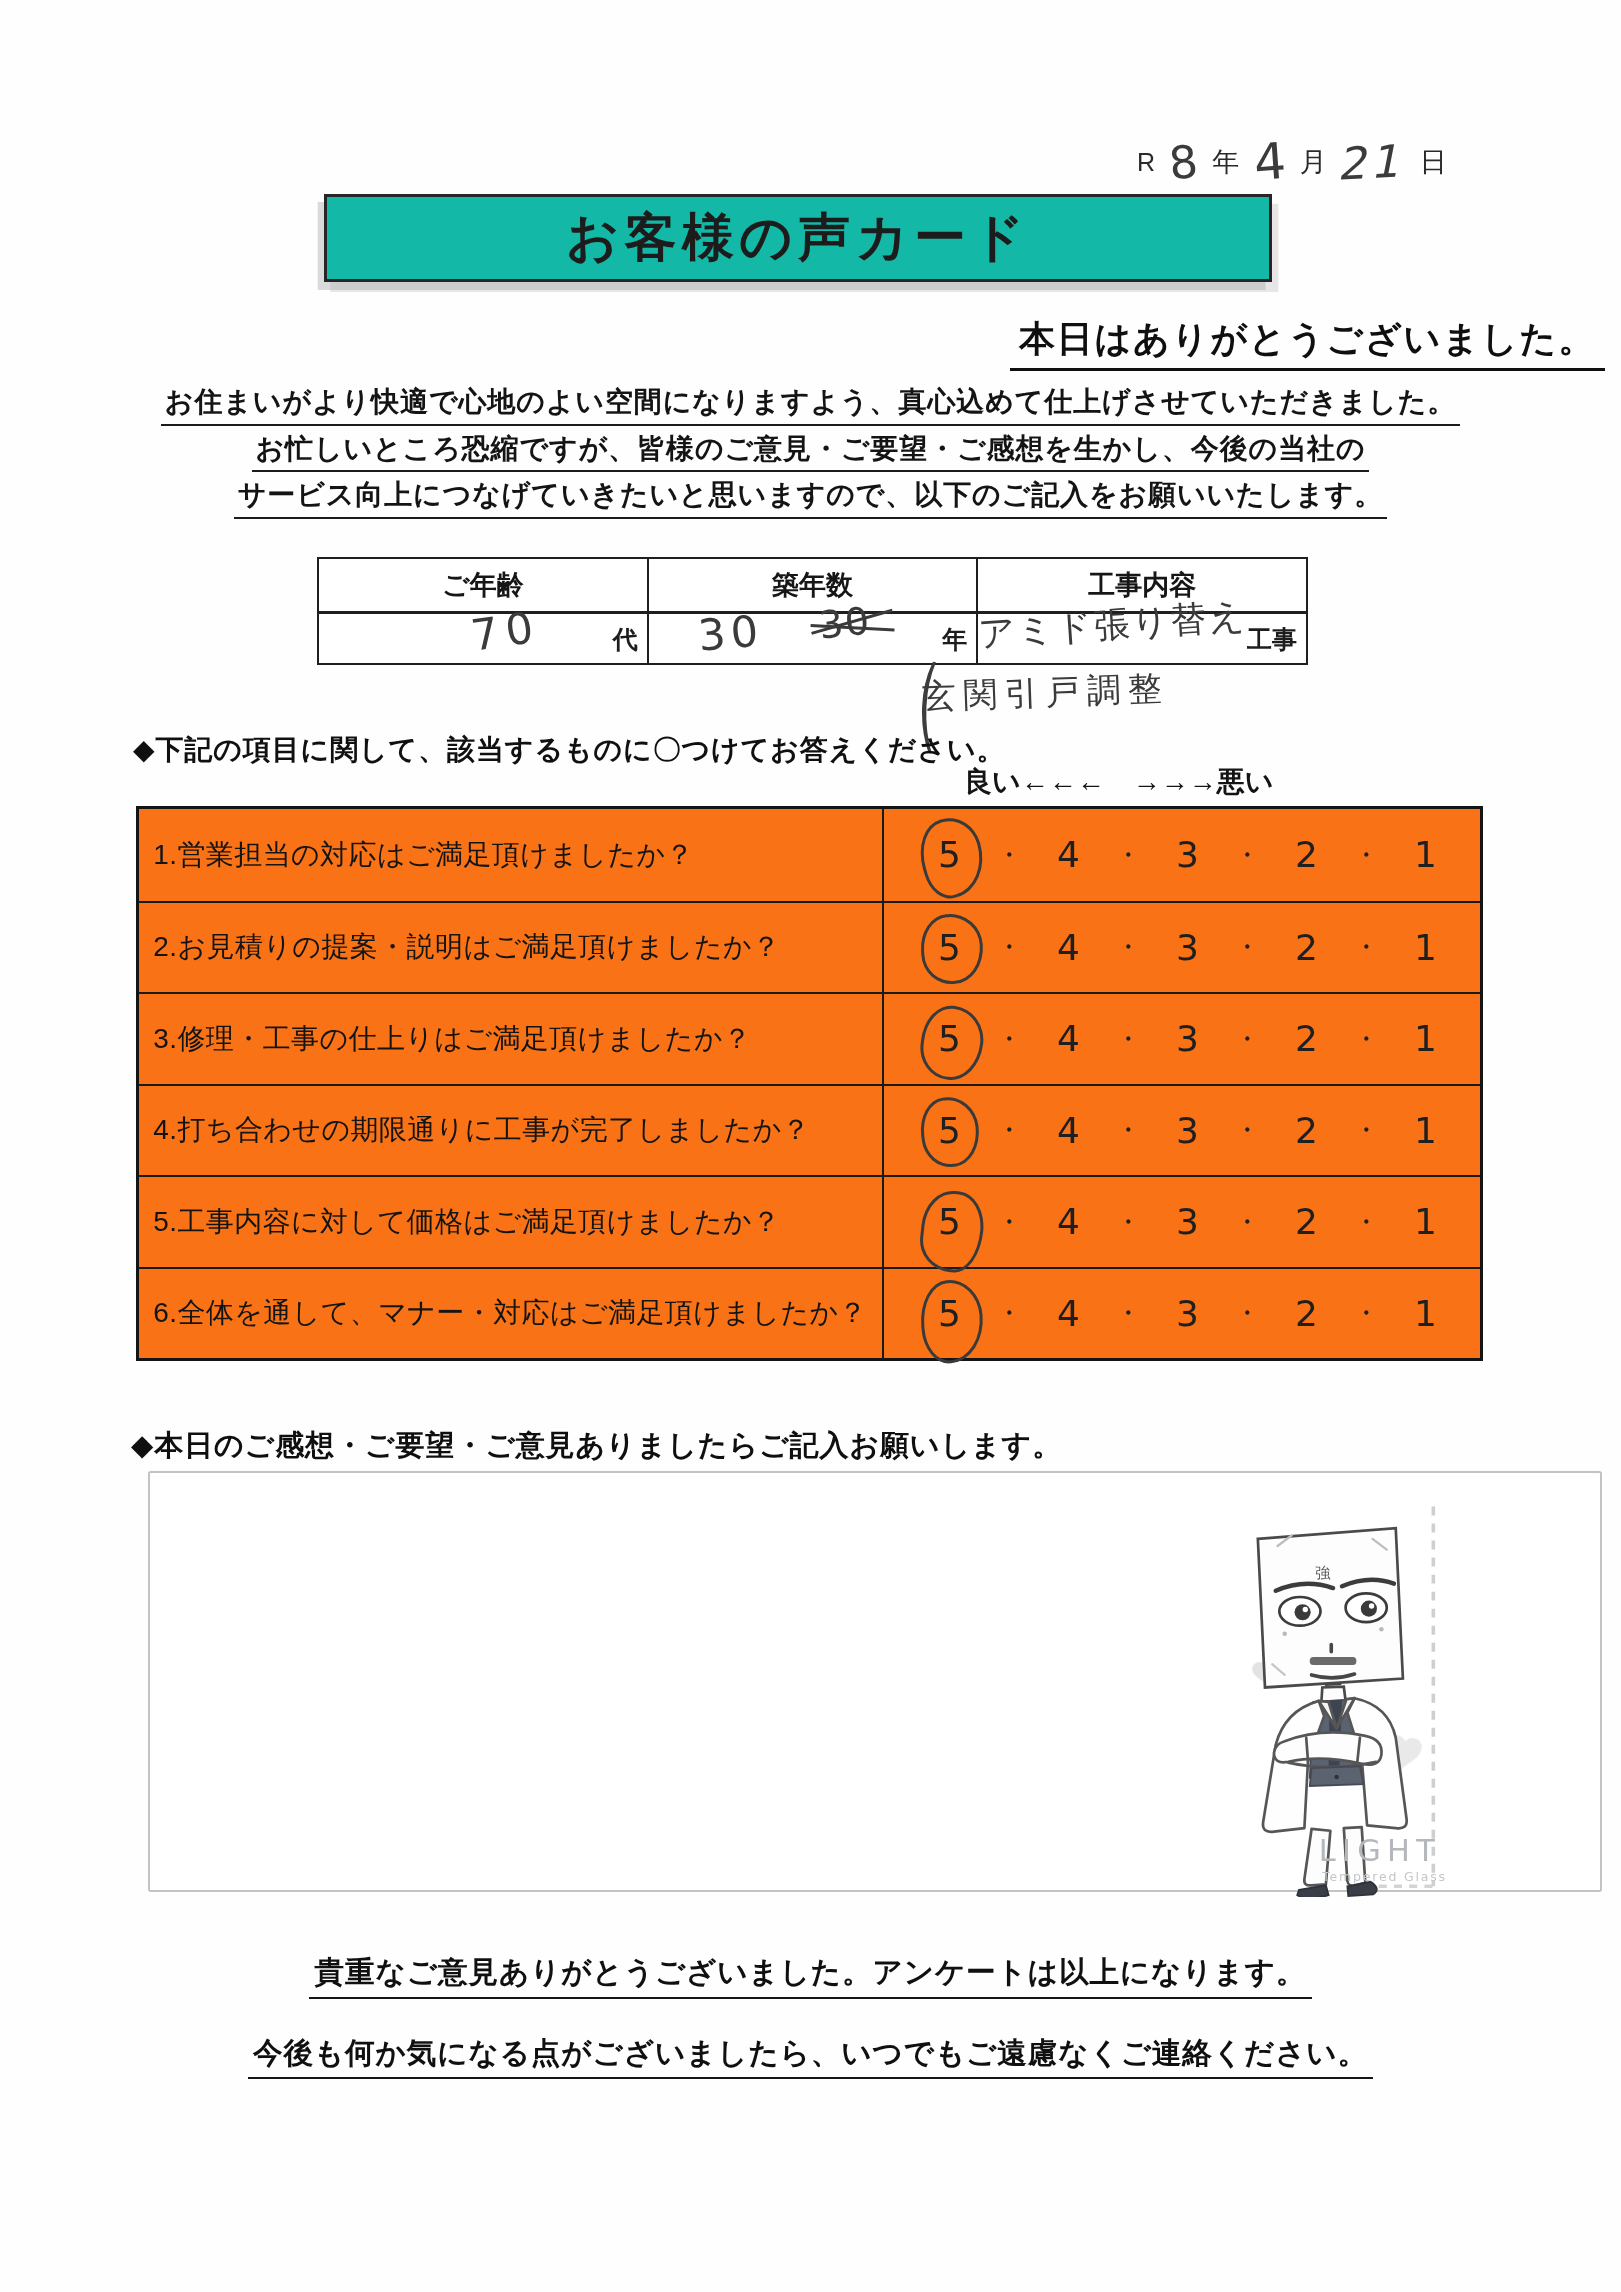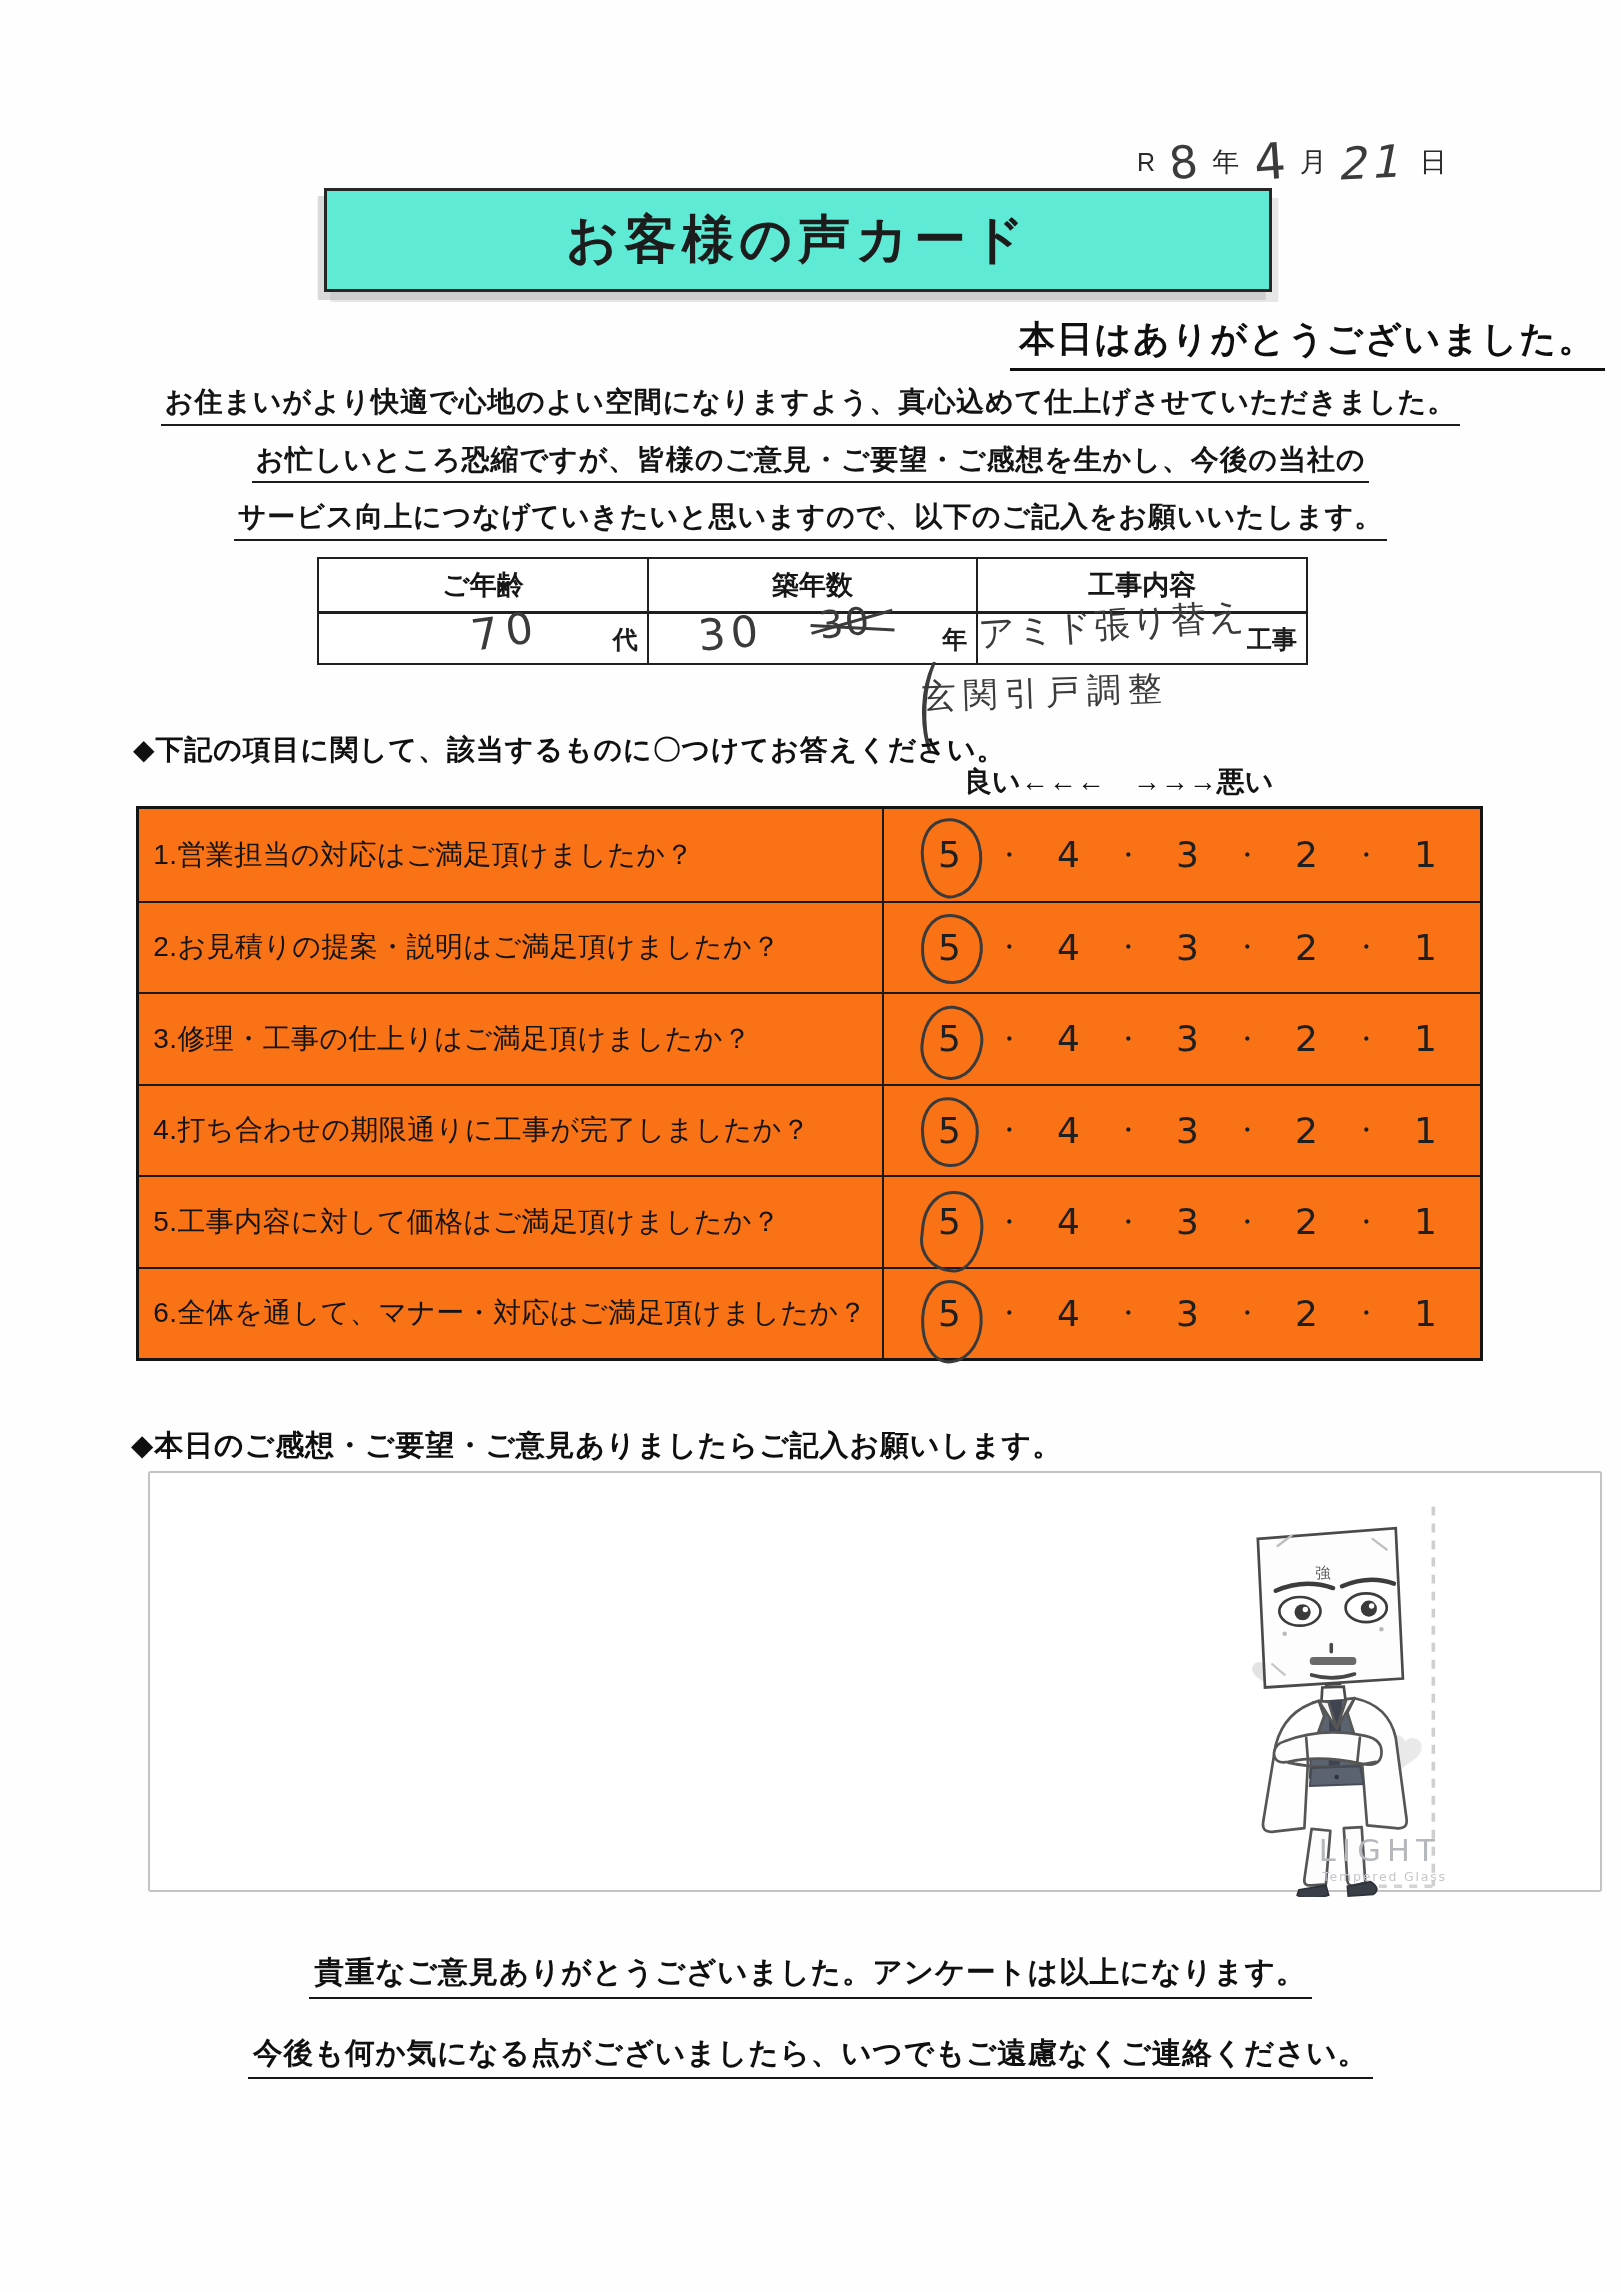--- a/index.html
+++ b/index.html
@@ -17,32 +17,32 @@
   
   .date-line { position:absolute; top:133px; left:1137px; width:430px;
     display:flex; align-items:center; gap:14.3px; }
   .date-line .printed { font-size:27px; font-weight:500; color:#2a2a2a; }
   .date-line .era { font-size:25px; }
   .d-year  { font-size:45px; transform:rotate(-6deg); }
   .d-month { font-size:50px; transform:rotate(-4deg); }
   .d-day   { font-size:45px; transform:skewX(-14deg) rotate(-3deg); letter-spacing:3.6px; }
 
   
-  .title-box { position:absolute; left:324px; top:188px; width:948px; height:104px;
-    border:3.6px solid #262626; background:#5eead4;
+  .title-box { position:absolute; left:324px; top:194px; width:948px; height:88px;
+    border:3.6px solid #262626; background:#14b8a6;
     box-shadow:-6.3px 8px 0 rgba(175,175,175,.45), 6.3px 9.9px 0 rgba(185,185,185,.35);
     display:flex; align-items:center; justify-content:center; }
   .title-box h1 { font-size:52px; font-weight:700; letter-spacing:5.4px; color:#1c1c1c; }
 
   .thanks-wrap { position:absolute; top:315px; left:0; right:16px; text-align:right; }
   .thanks { display:inline-block; font-size:36px; font-weight:700; color:#0f0f0f;
     border-bottom:3.6px solid #0f0f0f; padding:0 9px 3.6px; letter-spacing:1.8px; }
 
   .intro { position:absolute; top:383px; left:0; right:0;
-    display:flex; flex-direction:column; align-items:center; gap:15px; }
+    display:flex; flex-direction:column; align-items:center; gap:4px; }
   .intro-line { font-size:28px; font-weight:700; color:#141414; letter-spacing:0.9px;
     border-bottom:2.7px solid #1c1c1c; padding:0 3.6px 2.7px; }
 
   
   .info-table { position:absolute; left:317px; top:557px; width:991px;
     border-collapse:collapse; table-layout:fixed;border-radius:32px; }
   .info-table th, .info-table td { border:2.7px solid #1f1f1f; }
   .info-table th { height:54px; font-size:27px; font-weight:700; color:#161616;
     border-bottom-width:3.6px; background:#fff; }
   .info-table td { height:52px; position:relative; background:#fff; overflow:visible; }

